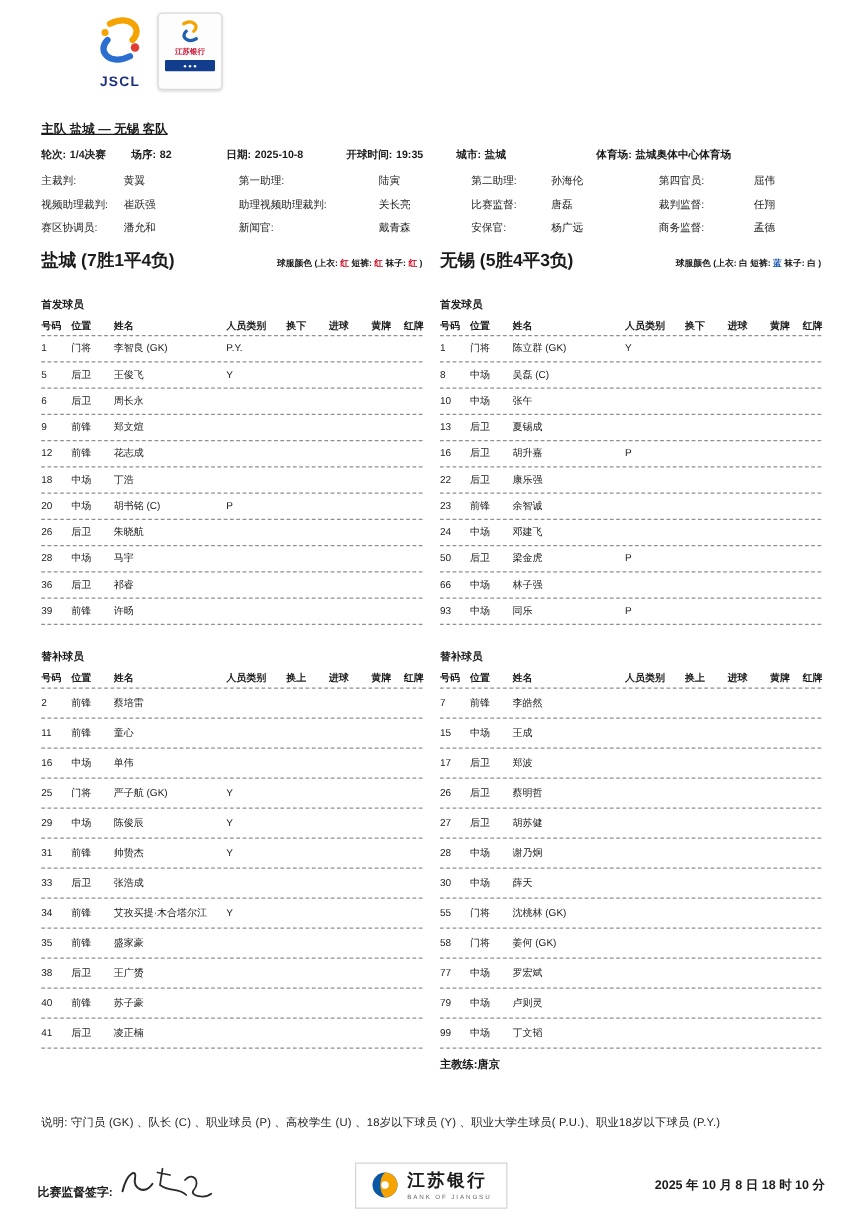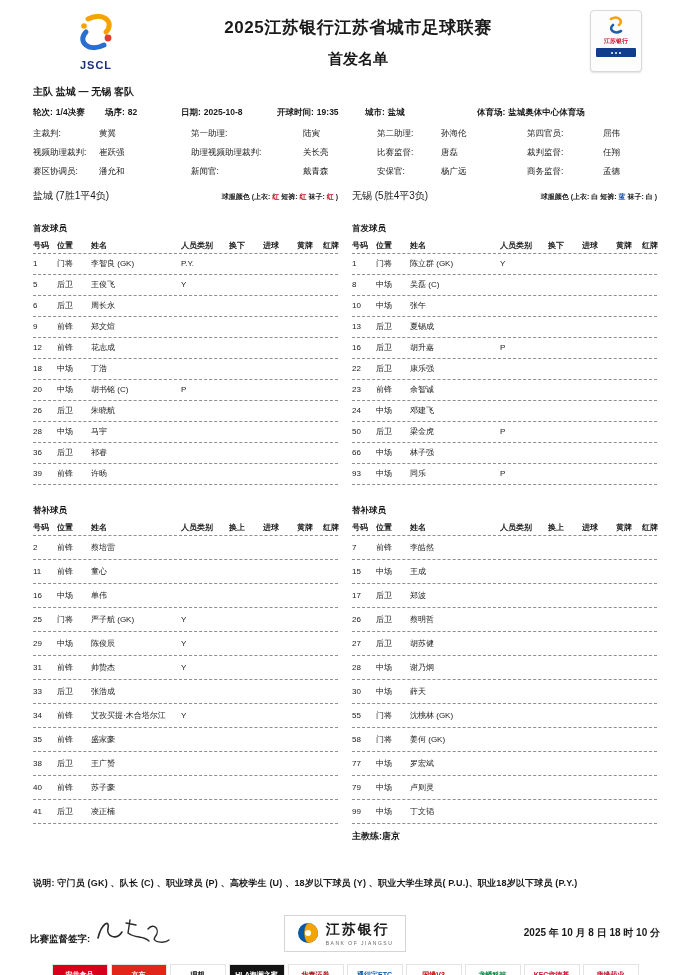--- a/index.html
+++ b/index.html
@@ -13,39 +13,39 @@
   .t1{font-size:17px;font-weight:bold;letter-spacing:.5px;}
   .t2{font-size:15px;font-weight:bold;margin-top:11px;}
   .badge{width:52px;height:62px;border:1px solid #d9d9d9;border-radius:4px;box-shadow:0 1px 2px rgba(0,0,0,.12);
          display:flex;flex-direction:column;align-items:center;padding:4px 2px 3px;box-sizing:border-box;background:#fdfdfd;}
   .badge-bank{font-size:6px;color:#c8102e;font-weight:bold;margin-top:2px;white-space:nowrap;}
   .badge-strip{width:40px;height:9px;background:#123d8c;margin-top:2px;border-radius:1px;
                display:flex;align-items:center;justify-content:center;gap:2px;}
   .badge-strip i{width:2px;height:2px;background:#fff;border-radius:50%;display:block;}
   
   .content{padding:0 33px;}
-  .teams-line{font-weight:bold;font-size:10px;margin-top:13px;}
+  .teams-line{font-weight:bold;font-size:10px;margin-top:24px;text-decoration:underline;}
   .info-row{display:grid;grid-template-columns:72px 76px 96px 88px 112px auto;font-size:8.5px;margin-top:8px;font-weight:bold;}
   .pair .lbl{margin-right:3px;}
   .officials{display:grid;grid-template-columns:66px 92px 112px 74px 64px 86px 76px auto;
              font-size:8.5px;row-gap:7px;margin-top:9px;align-items:baseline;}
   .cols{display:flex;gap:14px;margin-top:11px;}
   .half{flex:1;min-width:0;}
   .team-head{display:flex;justify-content:space-between;align-items:baseline;}
-  .team-name{font-size:10px;font-weight:normal;}
+  .team-name{font-size:14px;font-weight:bold;}
   .kit{font-size:7px;font-weight:bold;white-space:nowrap;}
   .sec{font-size:8.5px;font-weight:bold;margin:20px 0 3px;}
   .trow{display:grid;grid-template-columns:24px 34px 90px 48px 34px 34px 26px 20px;
         align-items:center;min-height:20px;border-bottom:1px dashed #8f8f8f;
         font-size:8px;text-align:left;line-height:1.25;}
   .trow.thead{font-weight:bold;min-height:15px;border-bottom:1px dashed #8f8f8f;}
   .trow.tsub{min-height:23px;}
   .cell{overflow:hidden;}
   .coach{font-size:9px;font-weight:bold;margin-top:6px;}
-  .note{font-size:9px;font-weight:bold;margin-top:34px;letter-spacing:.2px;}
+  .note{font-size:9px;font-weight:normal;margin-top:34px;letter-spacing:.2px;}
   
   .footer-row{display:flex;align-items:center;margin-top:24px;padding:0 30px;}
   .sig{display:flex;align-items:flex-end;width:215px;}
   .sig-label{font-size:9.5px;font-weight:bold;white-space:nowrap;padding-bottom:6px;}
   .bank-wrap{flex:1;display:flex;justify-content:center;}
   .bank-box{border:1px solid #d5d5d5;padding:5px 12px;display:flex;gap:7px;align-items:center;background:#fff;}
   .bank-name{font-size:14px;font-weight:bold;font-family:"Liberation Serif","DejaVu Serif",serif;letter-spacing:2px;}
   .bank-sub{font-size:5px;color:#666;letter-spacing:1.5px;margin-top:1px;}
   .date{width:215px;text-align:right;font-size:10px;font-weight:bold;white-space:nowrap;}
   
@@ -62,24 +62,20 @@
 
   <div class="hdr">
     <div class="jscl">
       <svg width="46" height="44" viewBox="0 0 46 44">
         <path d="M15 9 C 31 1, 42 13, 33 22" stroke="#f5a300" stroke-width="5" fill="none" stroke-linecap="round"></path>
         <path d="M31 35 C 15 43, 4 31, 13 22" stroke="#2a6fd0" stroke-width="5" fill="none" stroke-linecap="round"></path>
         <circle cx="35" cy="28" r="3.4" fill="#e03c31"></circle>
         <circle cx="11" cy="16" r="2.8" fill="#f5a300"></circle>
       </svg>
       <div class="jscl-txt">JSCL</div>
-    </div>
-    <div class="hdr-titles">
-      <div class="t1">2025江苏银行江苏省城市足球联赛</div>
-      <div class="t2">首发名单</div>
     </div>
     <div class="badge">
       <svg width="20" height="20" viewBox="0 0 20 20">
         <path d="M5 4 C 12 0, 18 6, 13 10" stroke="#f5a300" stroke-width="2.6" fill="none" stroke-linecap="round"></path>
         <path d="M15 16 C 8 20, 2 14, 7 10" stroke="#1f5fae" stroke-width="2.6" fill="none" stroke-linecap="round"></path>
       </svg>
       <div class="badge-bank">江苏银行</div>
       <div class="badge-strip">
           <i></i>
           <i></i>

